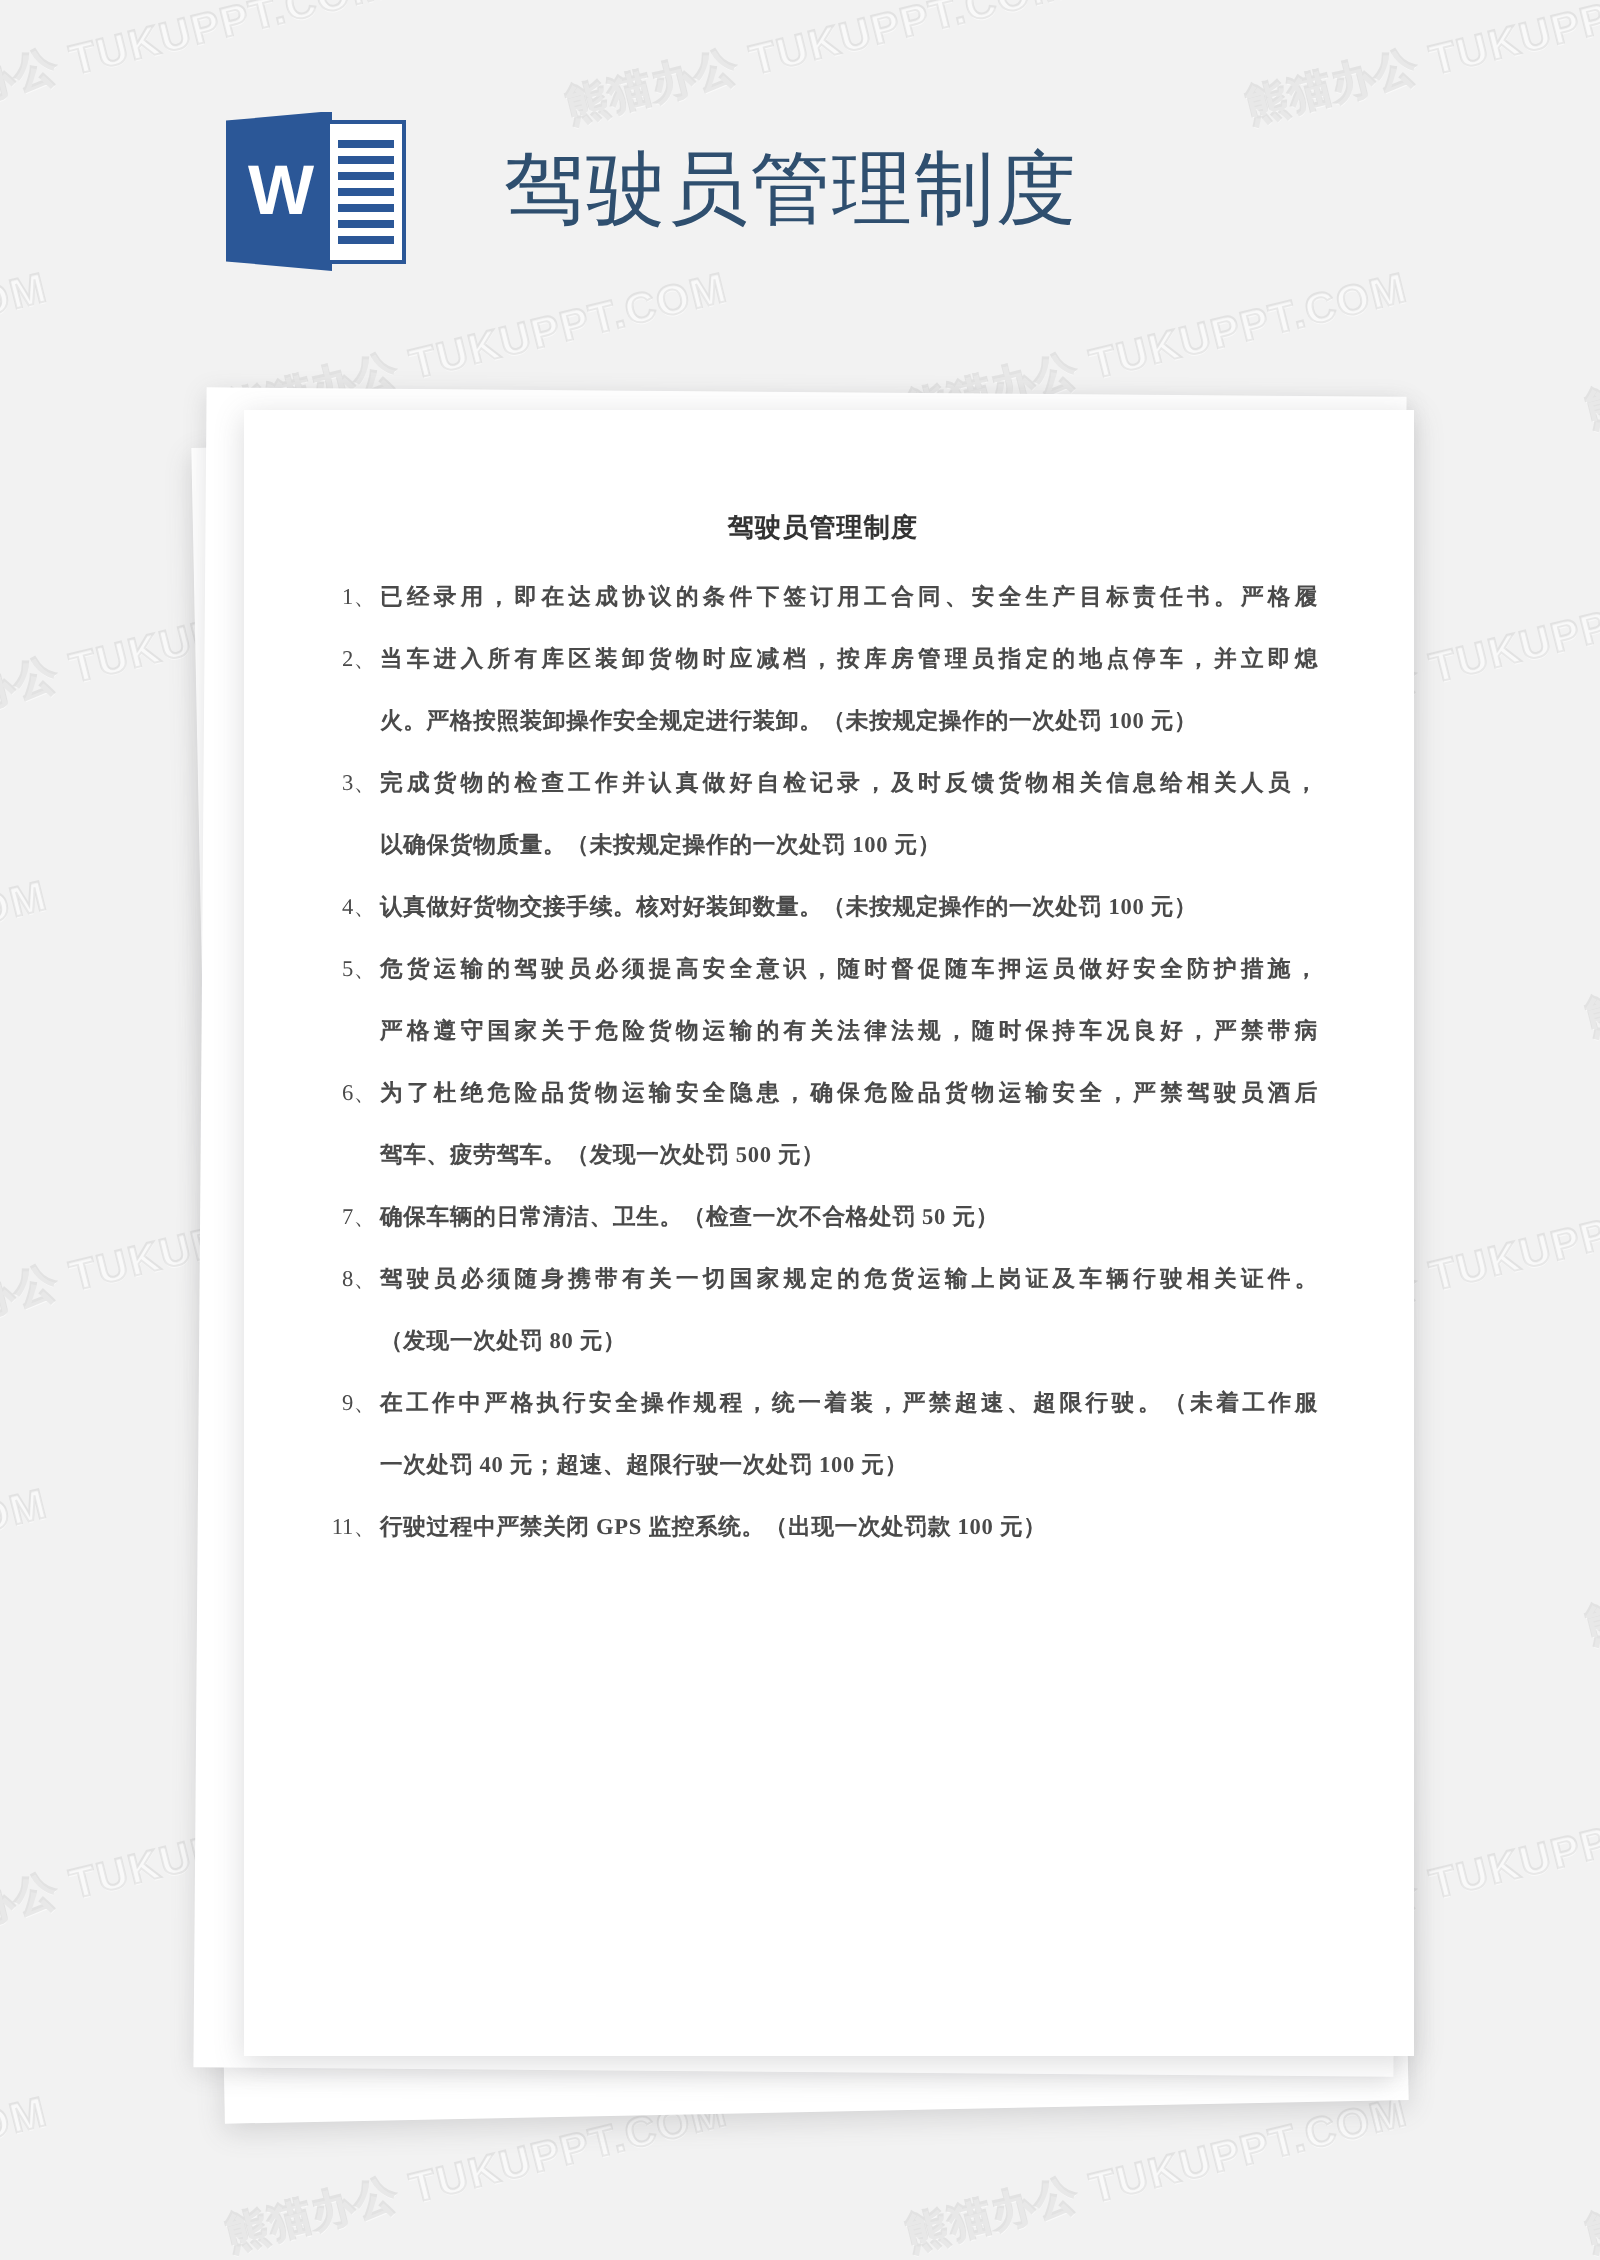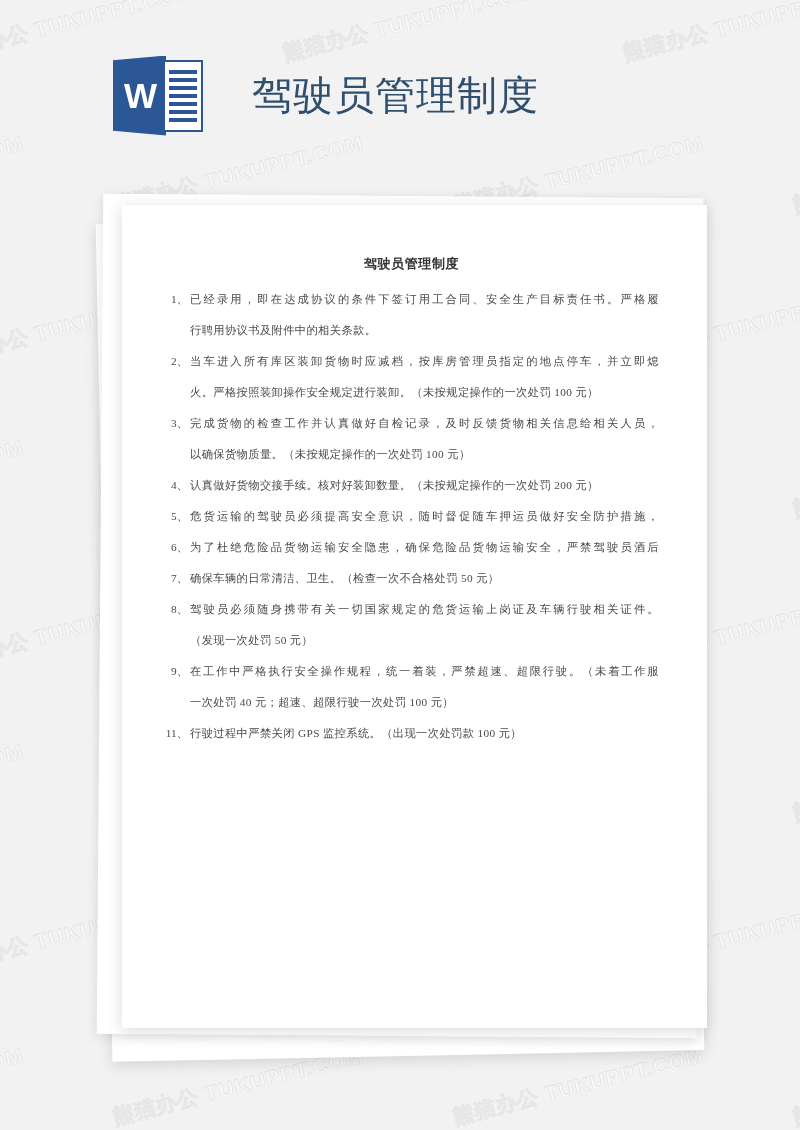--- a/index.html
+++ b/index.html
@@ -177,20 +177,21 @@
     padding-right: 2px;
     line-height: 31px;
     white-space: nowrap;
   }
   .clause-body {
     flex: 1 1 auto;
     line-height: 31px;
     text-align: justify;
     text-justify: inter-character;
     letter-spacing: 0.35px;
+    font-weight: bold;
   }
   .clause-body .ln { display: block; }
   .clause-body .ln.justified {
     text-align: justify;
     text-align-last: justify;
   }
 </style>
 </head>
 <body>
 
@@ -248,66 +249,67 @@
   <div id="doc-title">驾驶员管理制度</div>
 </div>
 
 <div id="doc-content">
   <div id="doc-heading">驾驶员管理制度</div>
   <div id="clause-list">
       <div class="clause">
         <div class="clause-num">1、</div>
         <div class="clause-body">
           <span class="ln justified">已经录用，即在达成协议的条件下签订用工合同、安全生产目标责任书。严格履</span>
-          <span class="ln">行聘用协议书及附件中的相关条款。</span>
         </div>
       </div>
       <div class="clause">
         <div class="clause-num">2、</div>
         <div class="clause-body">
           <span class="ln justified">当车进入所有库区装卸货物时应减档，按库房管理员指定的地点停车，并立即熄</span>
           <span class="ln">火。严格按照装卸操作安全规定进行装卸。（未按规定操作的一次处罚 100 元）</span>
         </div>
       </div>
       <div class="clause">
         <div class="clause-num">3、</div>
         <div class="clause-body">
           <span class="ln justified">完成货物的检查工作并认真做好自检记录，及时反馈货物相关信息给相关人员，</span>
           <span class="ln">以确保货物质量。（未按规定操作的一次处罚 100 元）</span>
         </div>
       </div>
       <div class="clause">
         <div class="clause-num">4、</div>
         <div class="clause-body">
-          <span class="ln">认真做好货物交接手续。核对好装卸数量。（未按规定操作的一次处罚 200 元）</span>
+          <span class="ln">认真做好货物交接手续。核对好装卸数量。（未按规定操作的一次处罚 100 元）</span>
         </div>
       </div>
       <div class="clause">
         <div class="clause-num">5、</div>
         <div class="clause-body">
           <span class="ln justified">危货运输的驾驶员必须提高安全意识，随时督促随车押运员做好安全防护措施，</span>
+          <span class="ln justified">严格遵守国家关于危险货物运输的有关法律法规，随时保持车况良好，严禁带病</span>
         </div>
       </div>
       <div class="clause">
         <div class="clause-num">6、</div>
         <div class="clause-body">
           <span class="ln justified">为了杜绝危险品货物运输安全隐患，确保危险品货物运输安全，严禁驾驶员酒后</span>
+          <span class="ln">驾车、疲劳驾车。（发现一次处罚 500 元）</span>
         </div>
       </div>
       <div class="clause">
         <div class="clause-num">7、</div>
         <div class="clause-body">
           <span class="ln">确保车辆的日常清洁、卫生。（检查一次不合格处罚 50 元）</span>
         </div>
       </div>
       <div class="clause">
         <div class="clause-num">8、</div>
         <div class="clause-body">
           <span class="ln justified">驾驶员必须随身携带有关一切国家规定的危货运输上岗证及车辆行驶相关证件。</span>
-          <span class="ln">（发现一次处罚 50 元）</span>
+          <span class="ln">（发现一次处罚 80 元）</span>
         </div>
       </div>
       <div class="clause">
         <div class="clause-num">9、</div>
         <div class="clause-body">
           <span class="ln justified">在工作中严格执行安全操作规程，统一着装，严禁超速、超限行驶。（未着工作服</span>
           <span class="ln">一次处罚 40 元；超速、超限行驶一次处罚 100 元）</span>
         </div>
       </div>
       <div class="clause">

